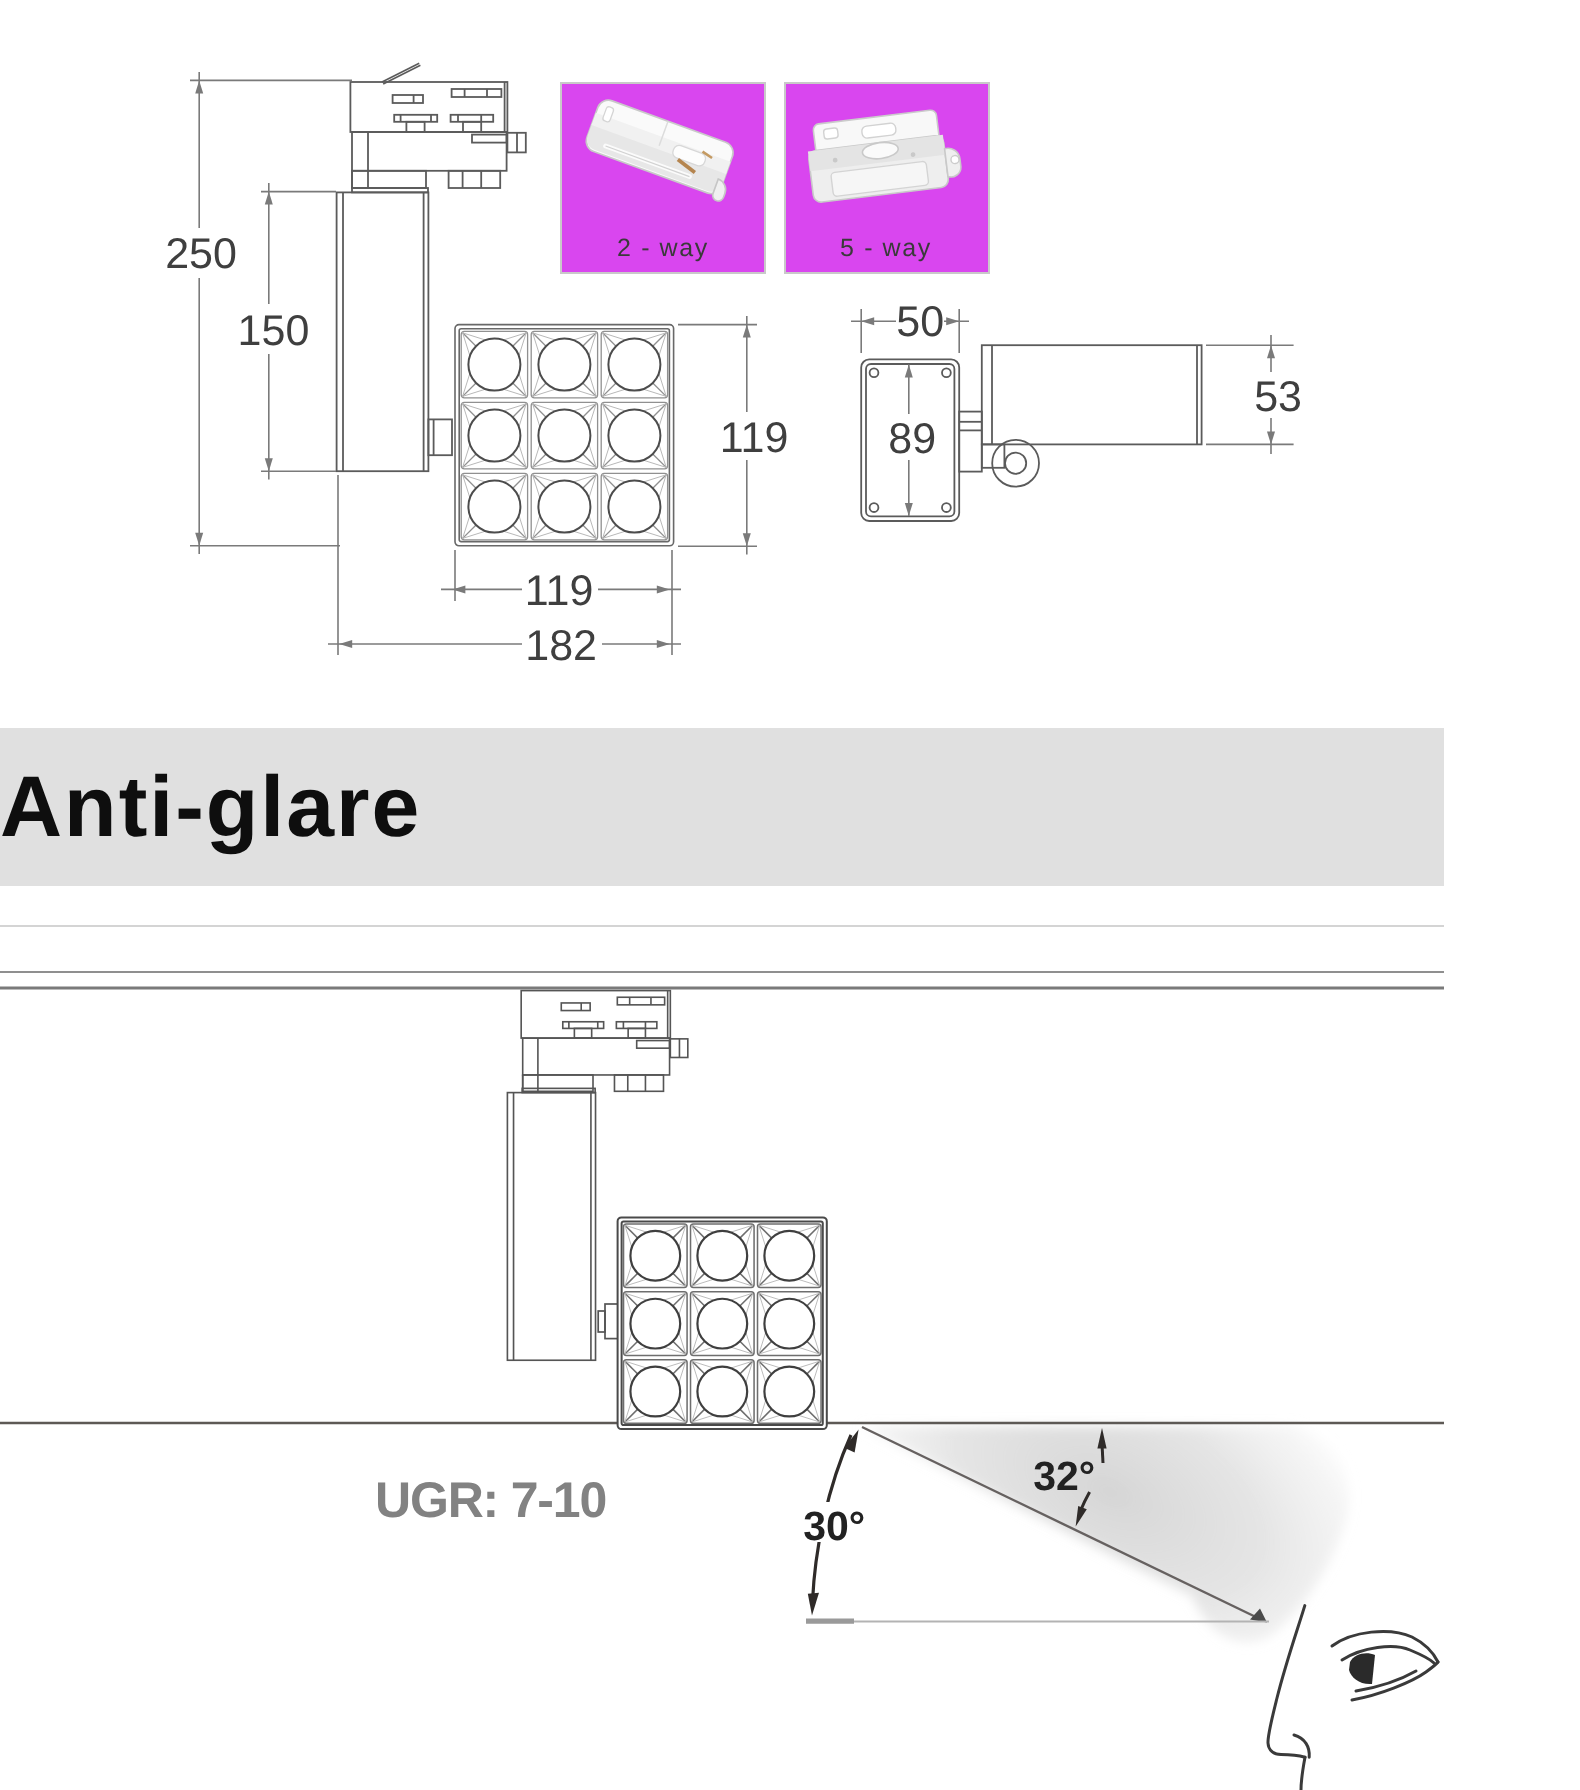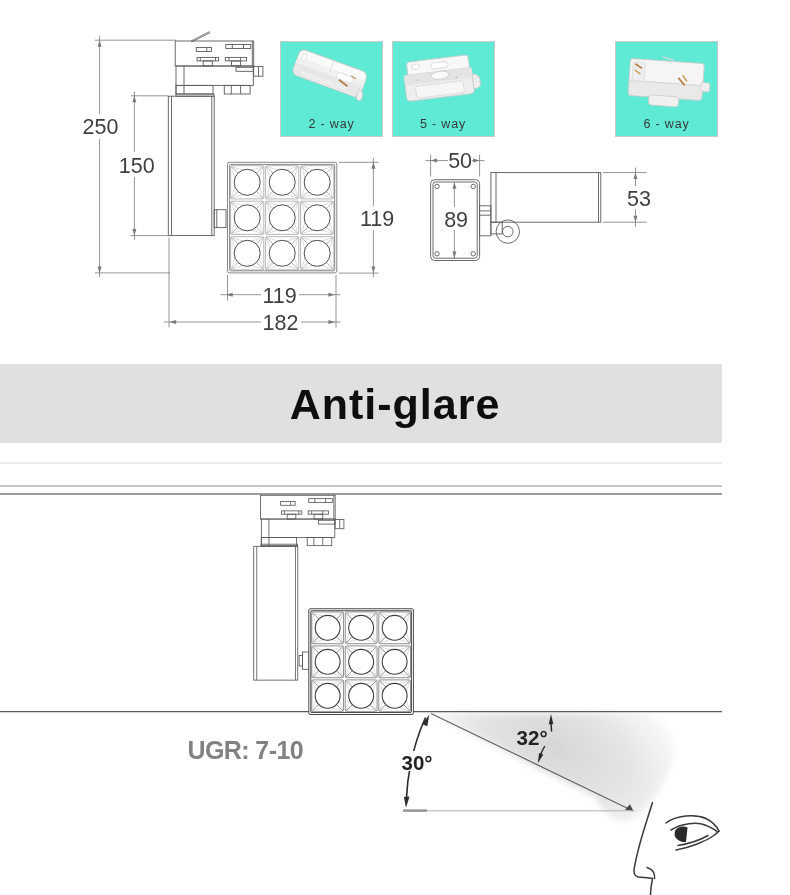--- a/index.html
+++ b/index.html
@@ -1,20 +1,20 @@
 <!DOCTYPE html>
 <html><head>
 <meta charset="utf-8">
 <style>
 html,body{margin:0;padding:0;background:#fff;}
 #page{position:relative;width:722px;height:895px;background:#fff;overflow:hidden;font-family:Liberation Sans, sans-serif;}
-.pbox{position:absolute;top:41px;height:94px;width:101px;border:1px solid #c9c9c9;background:#5eead4;}
+.pbox{position:absolute;top:41px;height:94px;width:101px;border:1px solid #c9c9c9;background:#d946ef;}
 .pbox .lbl{position:absolute;left:0;right:0;bottom:5px;text-align:center;font-size:12.5px;color:#3a3a3a;letter-spacing:0.8px;}
 #banner{position:absolute;left:0;top:364px;width:790px;height:79px;background:#e0e0e0;}
-#banner span{position:absolute;left:0;right:0;top:18.5px;line-height:43px;text-align:center;font-weight:bold;font-size:43px;letter-spacing:1px;color:#0e0e0e;}
+#banner span{position:absolute;left:0;right:0;top:18.5px;line-height:43px;font-weight:bold;font-size:43px;letter-spacing:1px;color:#0e0e0e;}
 </style>
 </head>
 <body>
 <div id="page">
 
 <svg id="topsvg" width="790" height="360" viewBox="0 0 790 360" style="position:absolute;left:0;top:0" fill="none" stroke-linecap="butt">
 <defs>
 
 <g id="cellsq">
   <rect x="0.9" y="0.9" width="33.2" height="33.2" rx="1.5"></rect>
@@ -249,37 +249,20 @@
       <path d="M80,36 a6,6 0 0 1 7,6 l0,4 a5,5 0 0 1 -7,4 z" fill="#efefef" stroke="#c9c9c9" stroke-width="0.8"></path>
       <circle cx="84.5" cy="42" r="2" fill="#ffffff" stroke="#cccccc" stroke-width="0.7"></circle>
       <circle cx="25" cy="35" r="1.2" fill="#c9c9c9"></circle>
       <circle cx="64" cy="37" r="1.2" fill="#c9c9c9"></circle>
     </g>
   </svg>
   <div class="lbl">5 - way</div>
 </div>
 
 
-<div class="pbox" style="left:615px;">
-  <svg width="101" height="94" viewBox="0 0 101 94">
-    <g transform="rotate(4 50 40)">
-      <rect x="13" y="19" width="74" height="26" rx="2.5" fill="#f5f5f5" stroke="#cccccc" stroke-width="0.9"></rect>
-      <rect x="13" y="41" width="74" height="15" rx="3" fill="#e9e9e9" stroke="#cccccc" stroke-width="0.8"></rect>
-      <rect x="34" y="54" width="30" height="10" rx="3" fill="#f0f0f0" stroke="#cccccc" stroke-width="0.8"></rect>
-      <rect x="16" y="22" width="12" height="19" rx="1.5" fill="#efefef" stroke="#d5d5d5" stroke-width="0.7"></rect>
-      <line x1="18" y1="24" x2="25" y2="28" stroke="#bd8447" stroke-width="1.7"></line>
-      <line x1="18" y1="30" x2="24" y2="34" stroke="#c9974f" stroke-width="1.4"></line>
-      <line x1="62" y1="35" x2="69" y2="42" stroke="#bd8447" stroke-width="1.8"></line>
-      <line x1="66" y1="32" x2="71" y2="38" stroke="#c9974f" stroke-width="1.4"></line>
-      <line x1="45" y1="15" x2="56" y2="18" stroke="#d8d8d8" stroke-width="1.4"></line>
-      <rect x="85" y="38" width="9" height="9" rx="2" fill="#efefef" stroke="#cccccc" stroke-width="0.8"></rect>
-    </g>
-  </svg>
-  <div class="lbl">6 - way</div>
-</div>
 
 <div id="banner">
       <span>Anti-glare</span>
     </div>
 
 <svg id="botsvg" width="790" height="455" viewBox="0 0 790 455" style="position:absolute;left:0;top:440px" fill="none">
 <defs>
 <radialGradient id="beam" cx="0" cy="0" r="1" gradientUnits="userSpaceOnUse" gradientTransform="translate(555,306) rotate(26) scale(168,95)">
   <stop offset="0" stop-color="#cecece" stop-opacity="0.85"></stop>
   <stop offset="0.5" stop-color="#d6d6d6" stop-opacity="0.62"></stop>

